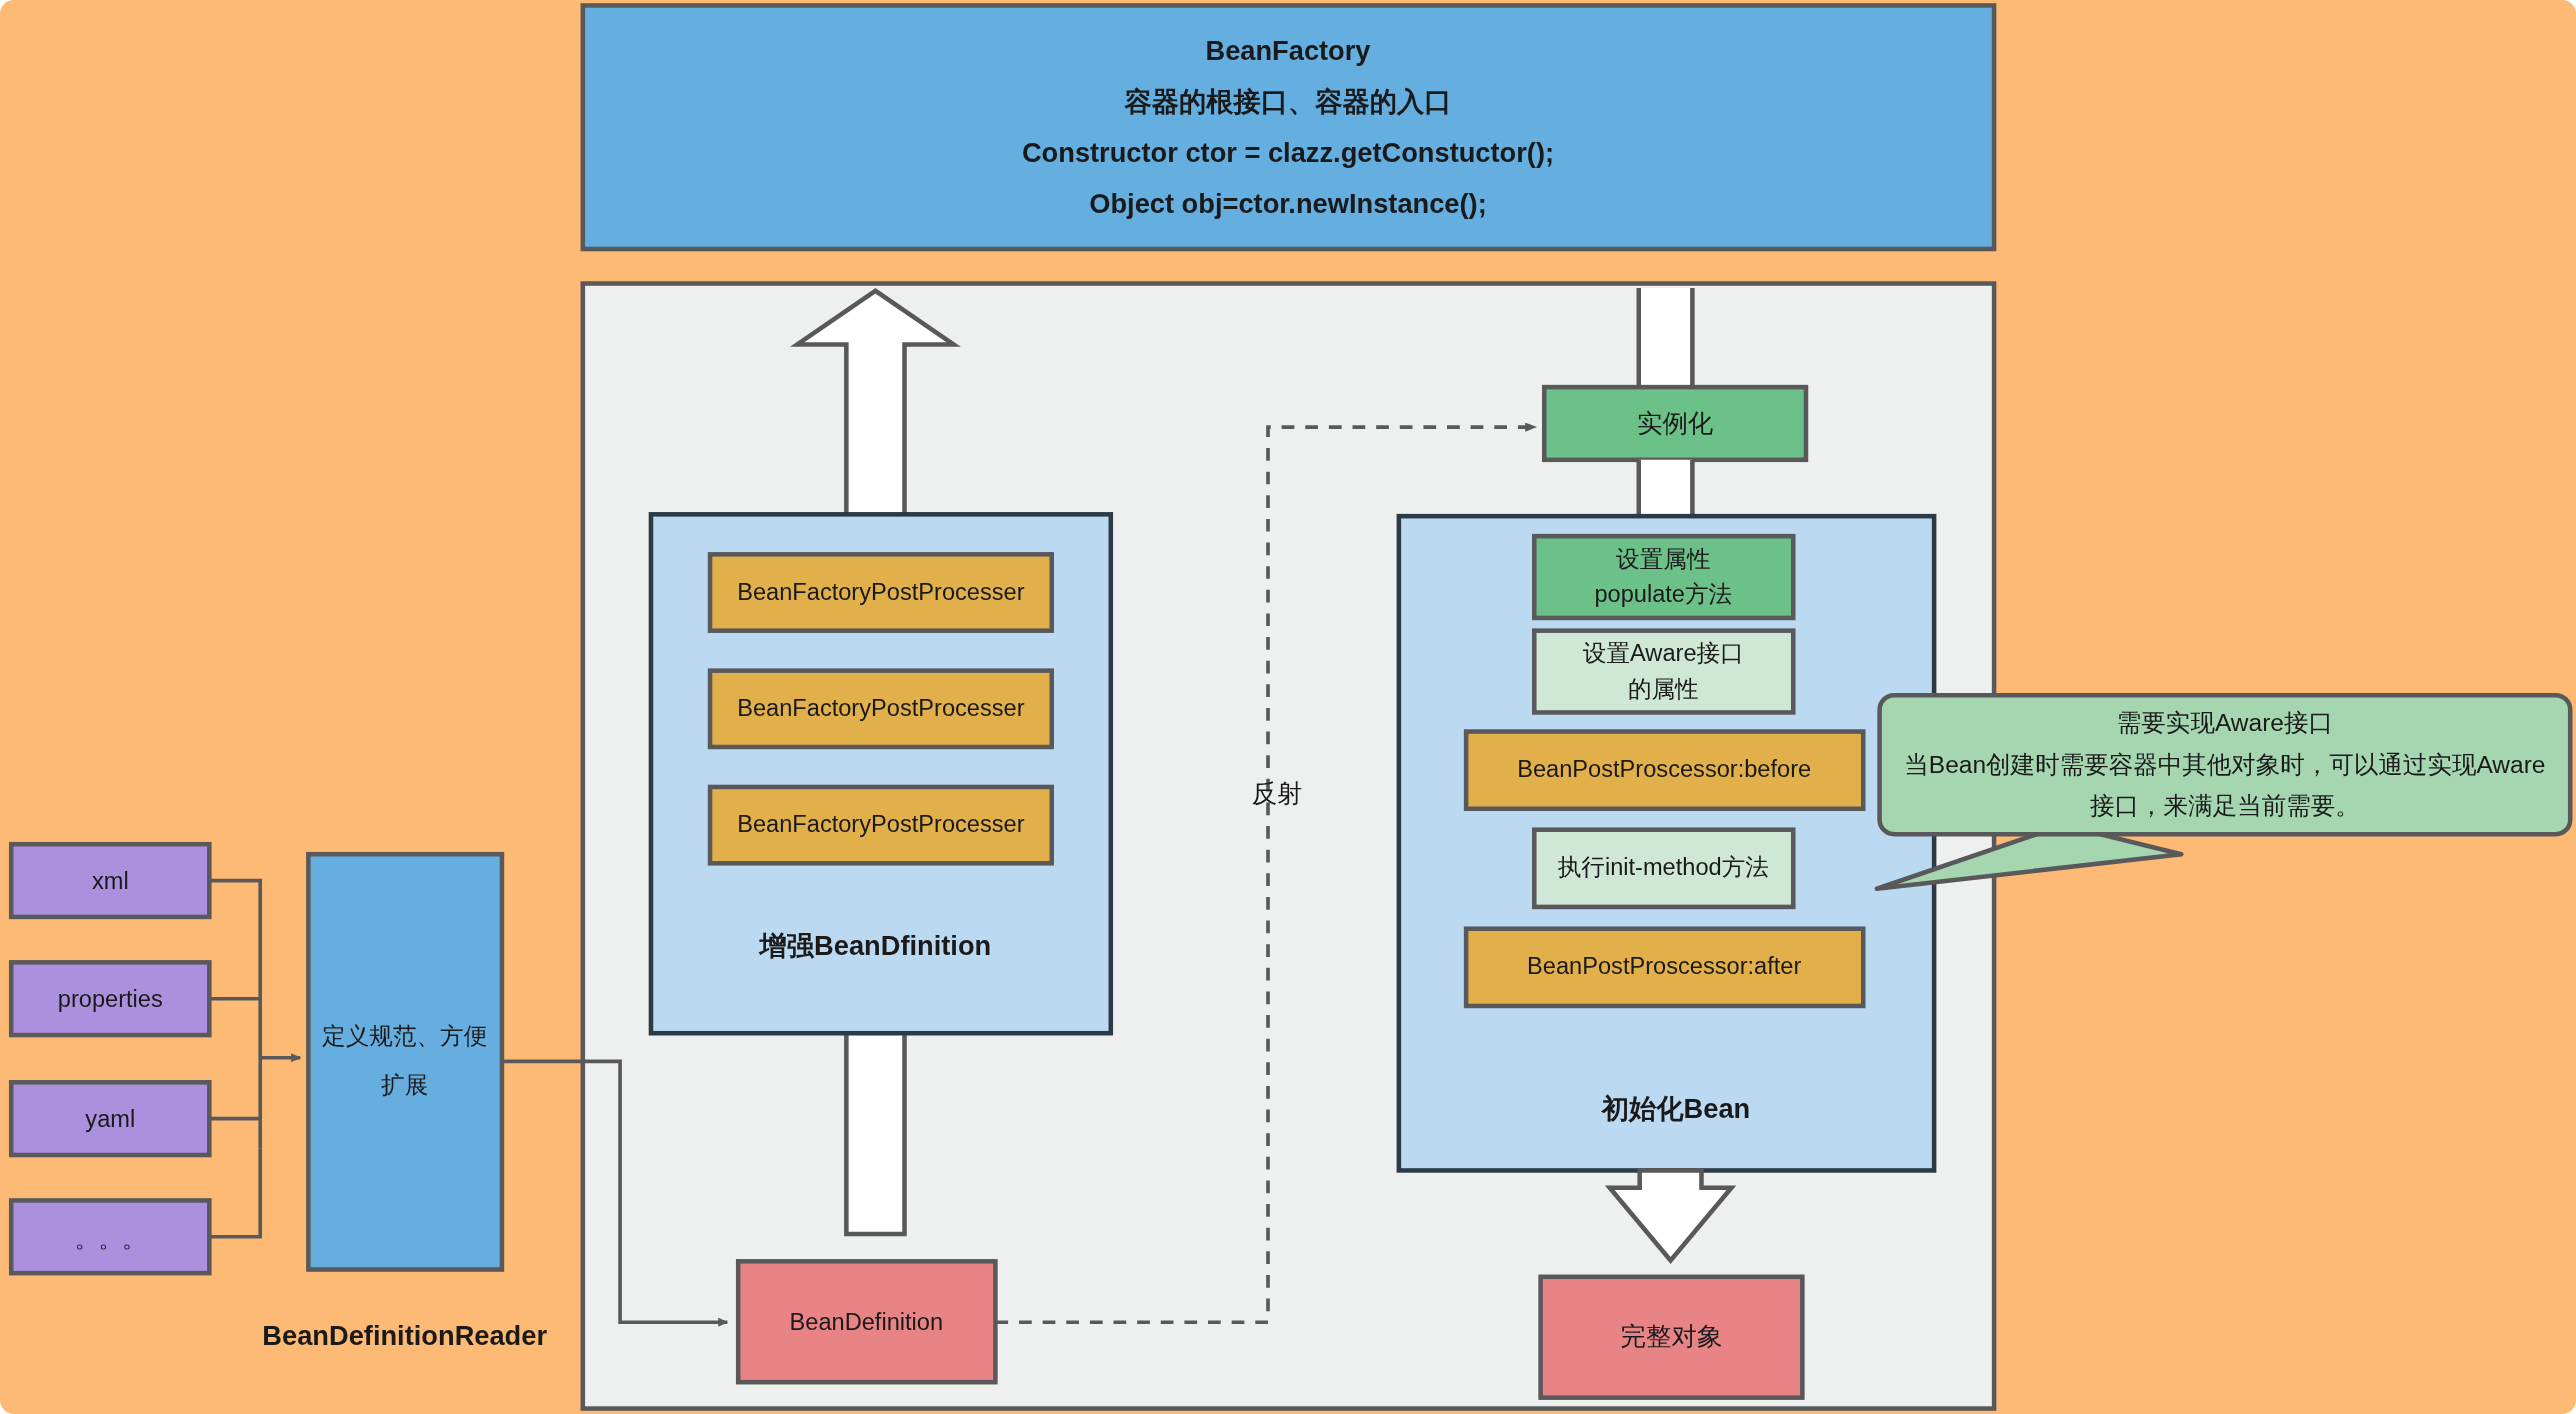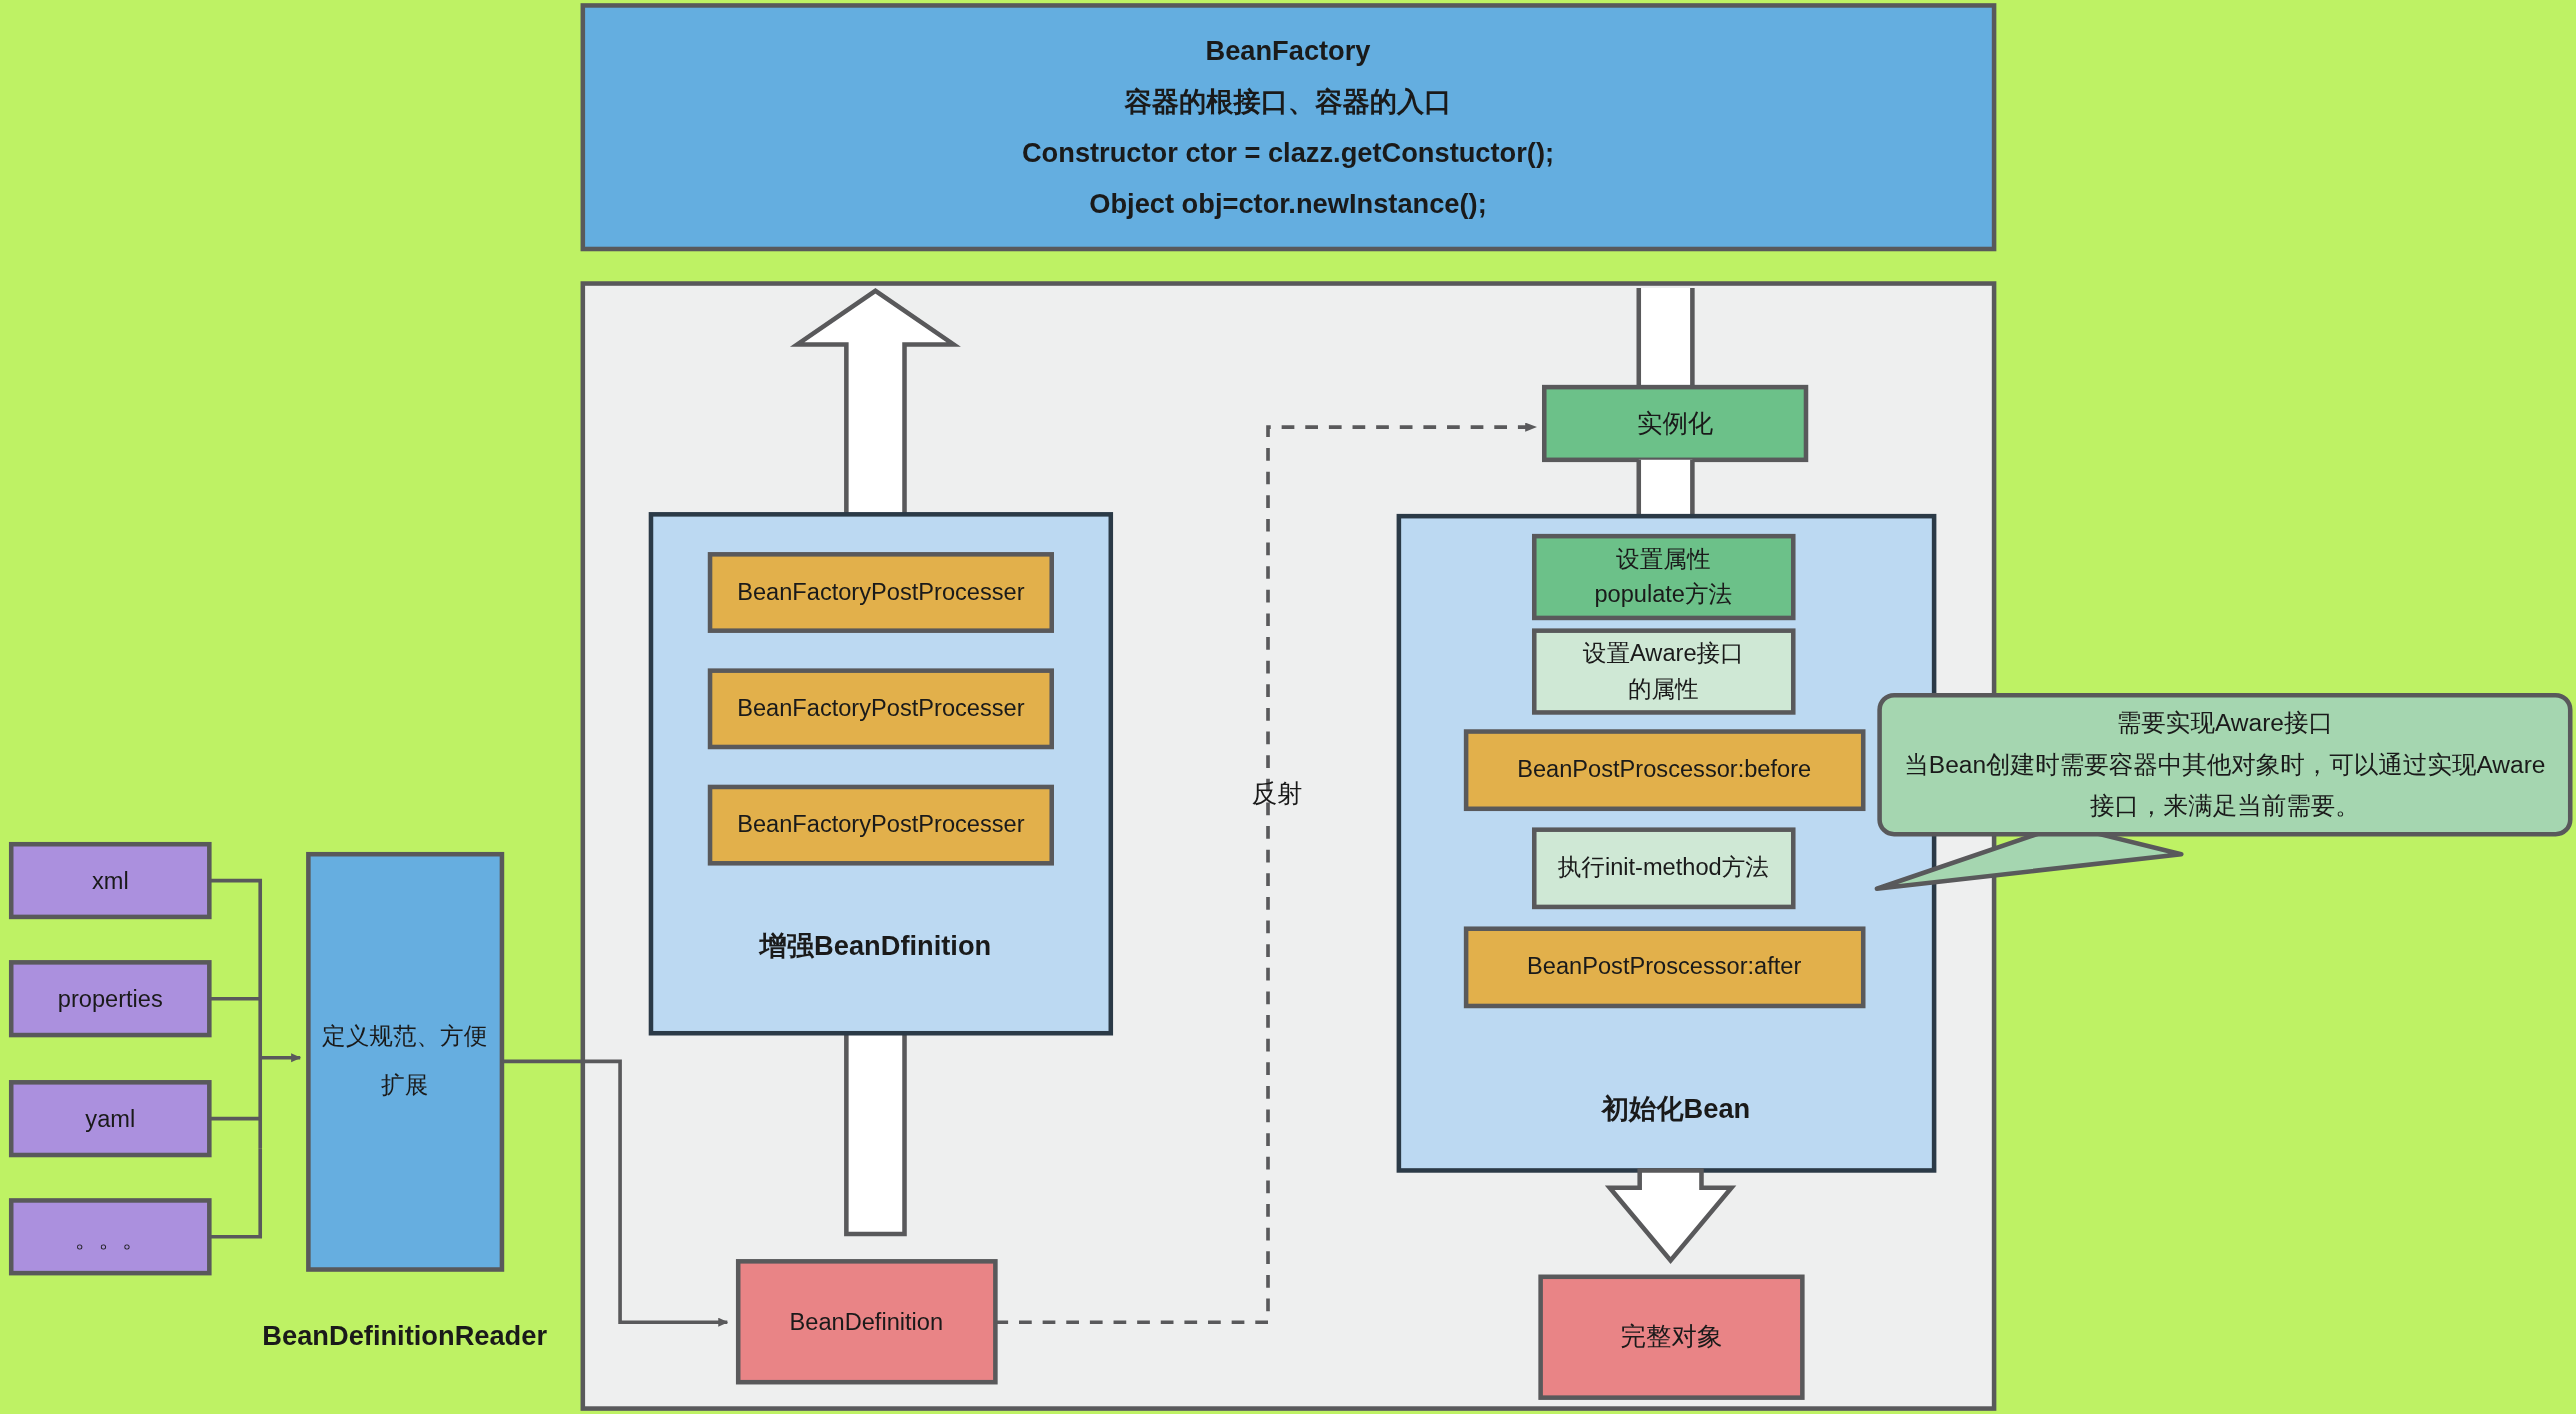--- a/index.html
+++ b/index.html
@@ -1,17 +1,17 @@
 <!DOCTYPE html>
 <html style="font-size:14.5px"><head>
 <meta charset="utf-8">
 <style>
   html,body{margin:0;padding:0;background:#ffffff;}
   body{font-family:"Liberation Sans","DejaVu Sans",sans-serif;}
-  #stage{position:relative;width:2576px;height:1414px;background:#bef264;overflow:hidden;}
+  #stage{position:relative;width:2576px;height:1414px;background:#fdba74;overflow:hidden;border-radius:14px;}
   svg#diagram{position:absolute;left:0;top:0;width:2576px;height:1414px;}
   .bx-text{font-family:"Liberation Sans","DejaVu Sans",sans-serif;fill:#1a1a1a;}
   .t-center{text-anchor:middle;dominant-baseline:middle;}
   .bold{font-weight:bold;}
 </style>
 </head>
 <body>
 
 <div id="stage">
 <svg id="diagram" viewBox="0 0 2834 1556">

